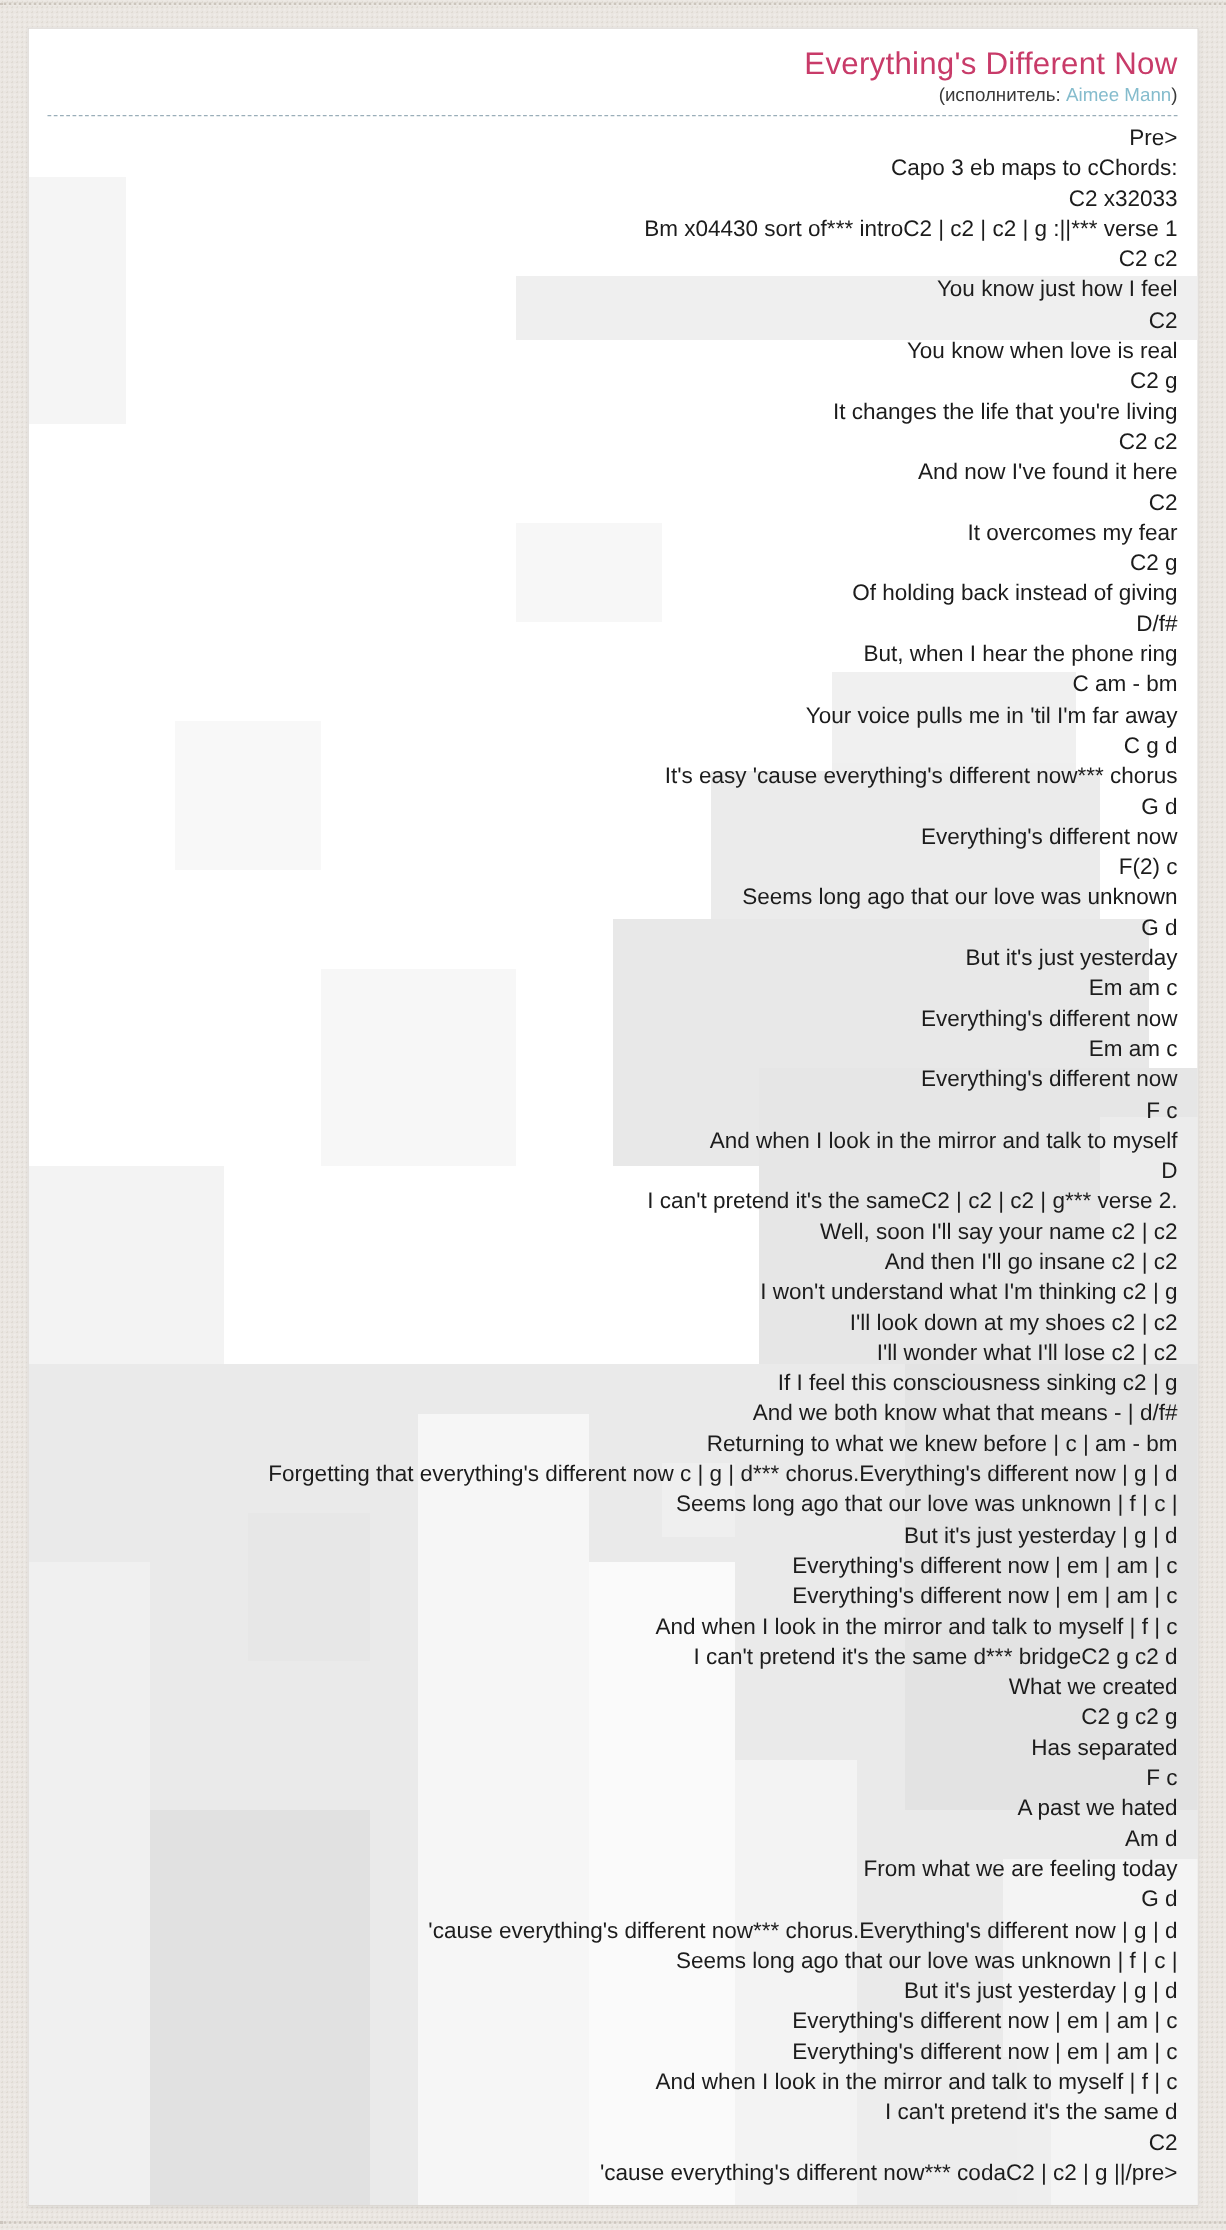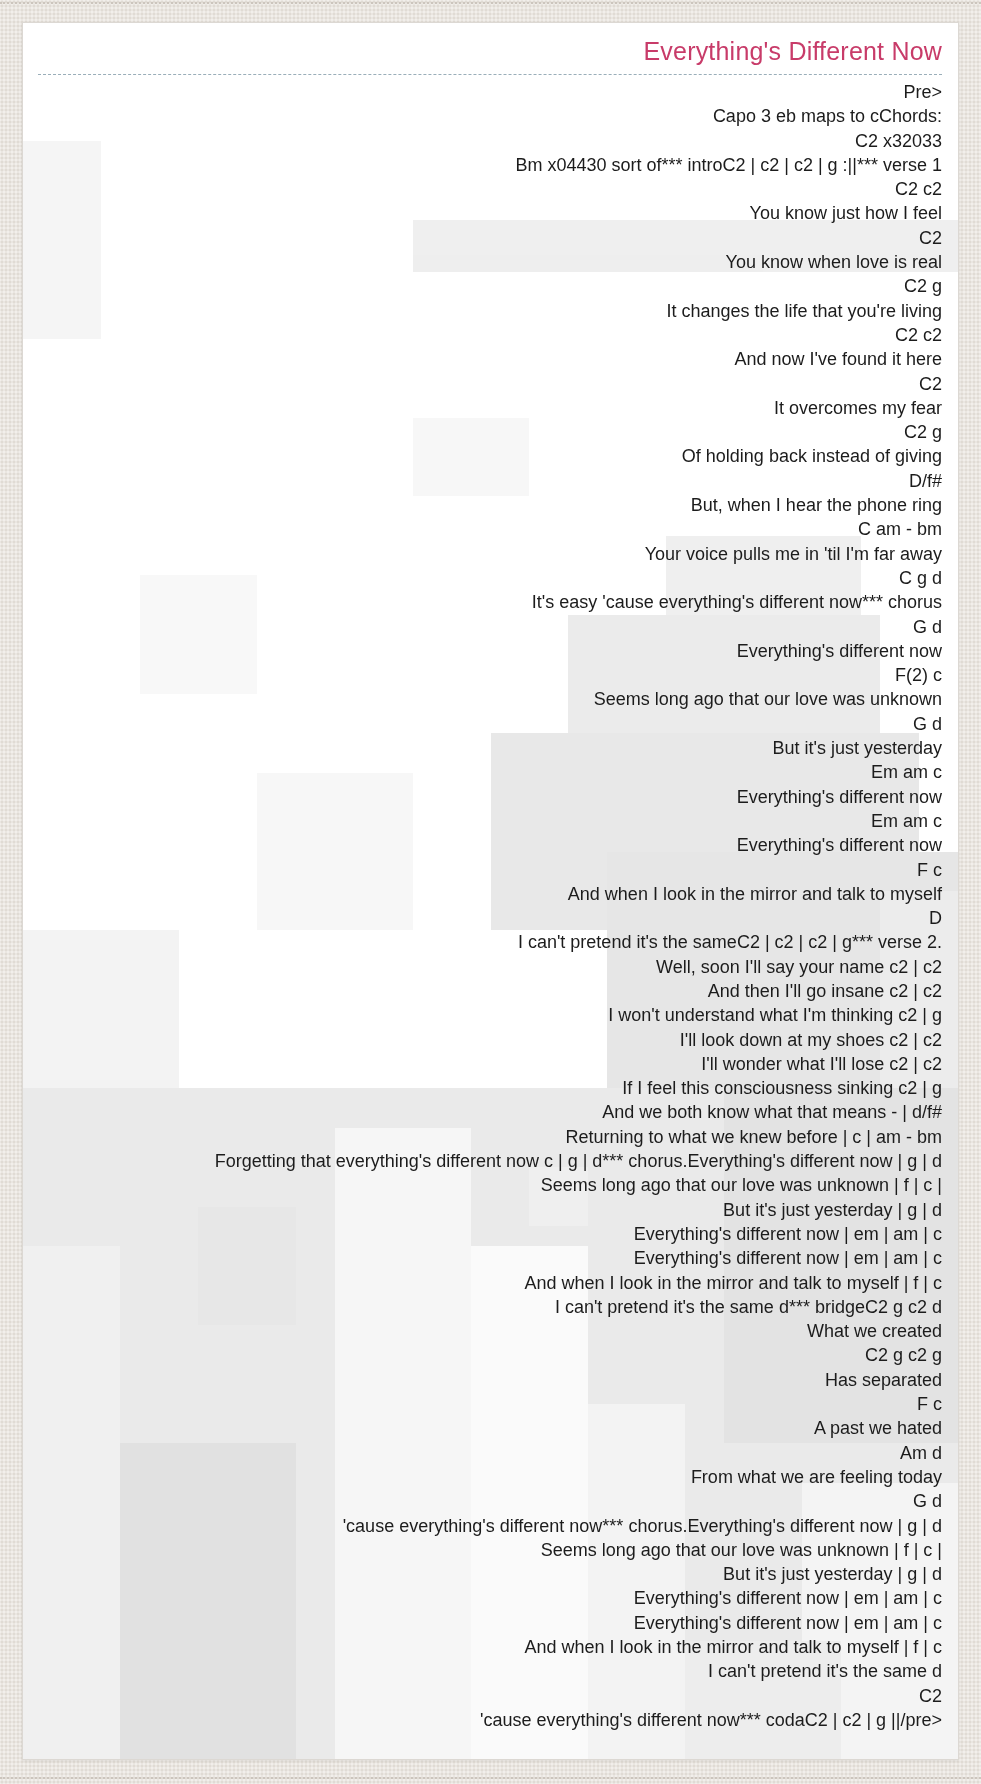--- a/index.html
+++ b/index.html
@@ -117,20 +117,21 @@
       <rect x="0" y="62" width="5" height="26" fill="#eeeeee"></rect>
       <rect x="5" y="72" width="9" height="16" fill="#dcdcdc"></rect>
       <rect x="40" y="74" width="8" height="14" fill="#f3f3f3"></rect>
       <rect x="34" y="82" width="8" height="6" fill="#ebebeb"></rect>
     </g>
   </svg>
 
   <div class="card-content">
     <div class="song-header">
       <h1 class="song-title">Everything's Different Now</h1>
+      <div class="artist-line"><span>(исполнитель: </span><a class="artist-link">Aimee Mann</a><span>)</span></div>
     </div>
     <pre class="lyrics">Pre&gt;
 Capo 3 eb maps to cChords:
 C2 x32033
 Bm x04430 sort of*** introC2 | c2 | c2 | g :||*** verse 1
 C2 c2
 You know just how I feel
 C2
 You know when love is real
 C2 g

